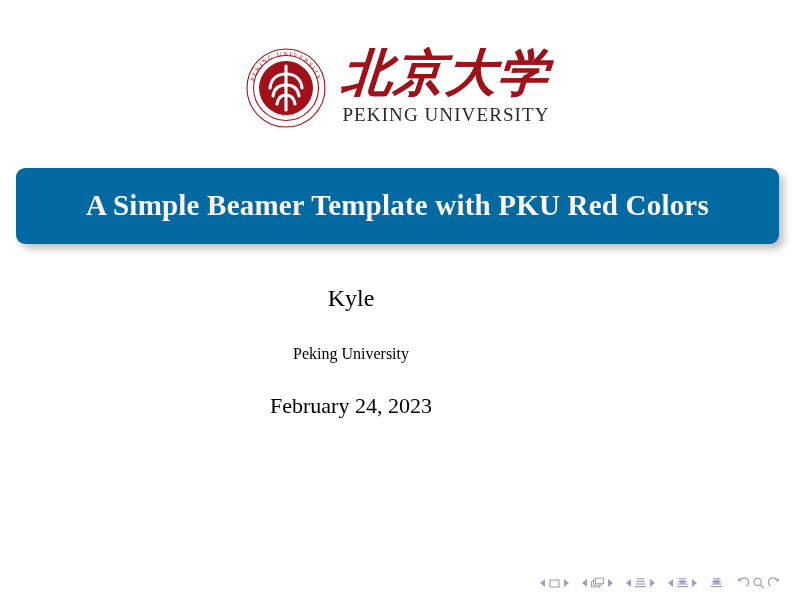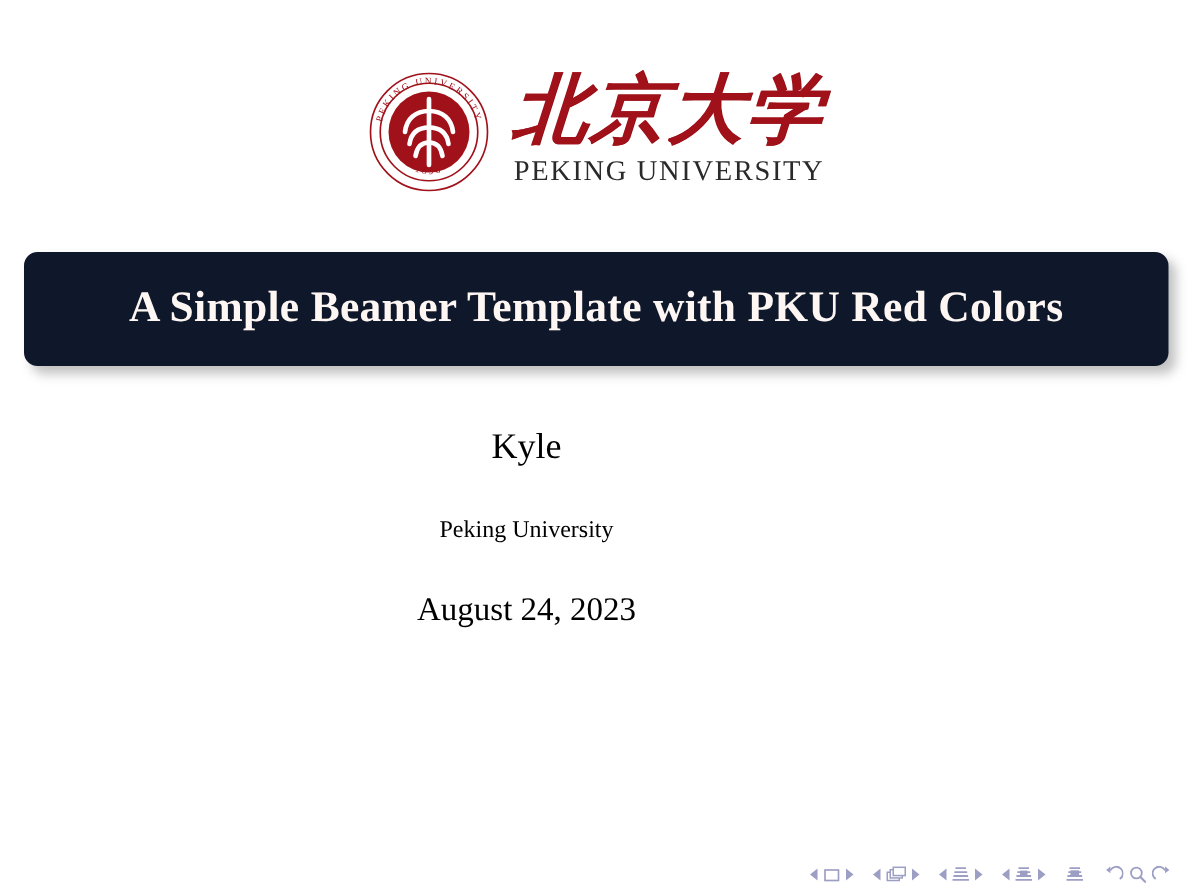--- a/index.html
+++ b/index.html
@@ -67,21 +67,21 @@
     white-space: nowrap;
   }
 
   
   #title-banner {
     position: absolute;
     left: 16px;
     top: 168px;
     width: 763px;
     height: 76px;
-    background: #0f172a;
+    background: #0369a1;
     border-radius: 9px;
     box-shadow: 5px 5px 7px rgba(120,120,120,0.45);
     display: flex;
     align-items: center;
     justify-content: center;
   }
   #title-text {
     color: #fdf6f3;
     font-family: "Liberation Serif", "DejaVu Serif", serif;
     font-weight: bold;
@@ -184,21 +184,21 @@
     </div>
   </div>
 
   <div id="title-banner">
     <div id="title-text">A Simple Beamer Template with PKU Red Colors</div>
   </div>
 
   <div id="meta-block">
     <div id="author">Kyle</div>
     <div id="institute">Peking University</div>
-    <div id="date">August 24, 2023</div>
+    <div id="date">February 24, 2023</div>
   </div>
 
   <div id="nav-bar">
 
     <div class="nav-group">
       <span class="nav-tri left"></span>
       <span class="nav-ico">
         <svg width="13" height="11" viewBox="0 0 13 11">
           <rect x="2" y="2" width="9" height="7" fill="none" stroke="#9d9ec4" stroke-width="1.1"></rect>
         </svg>

